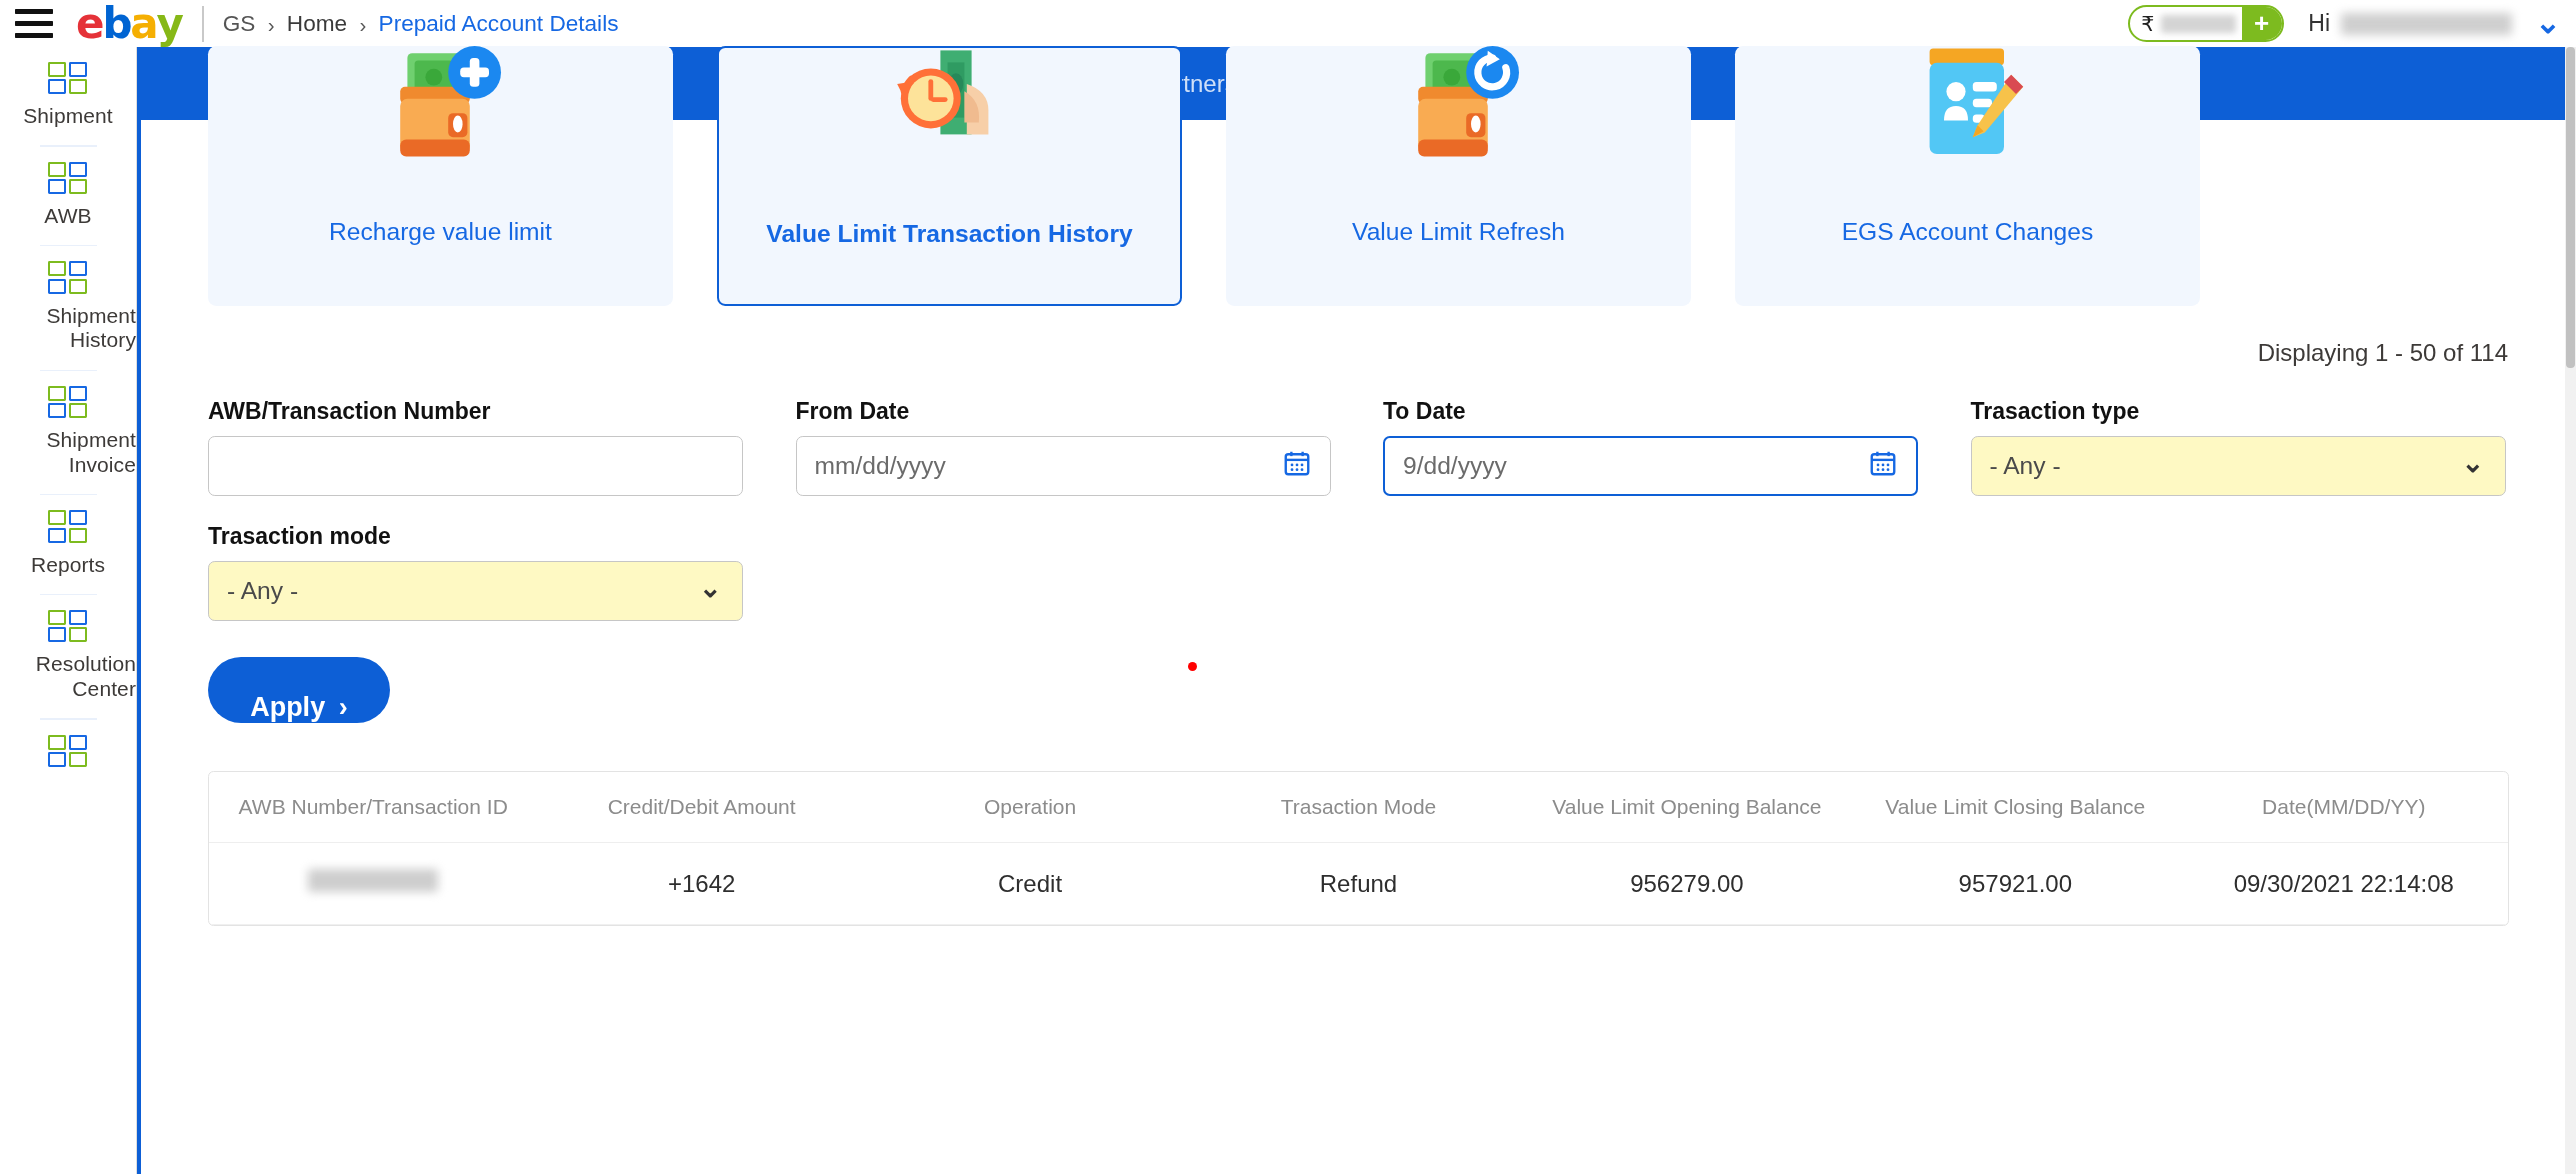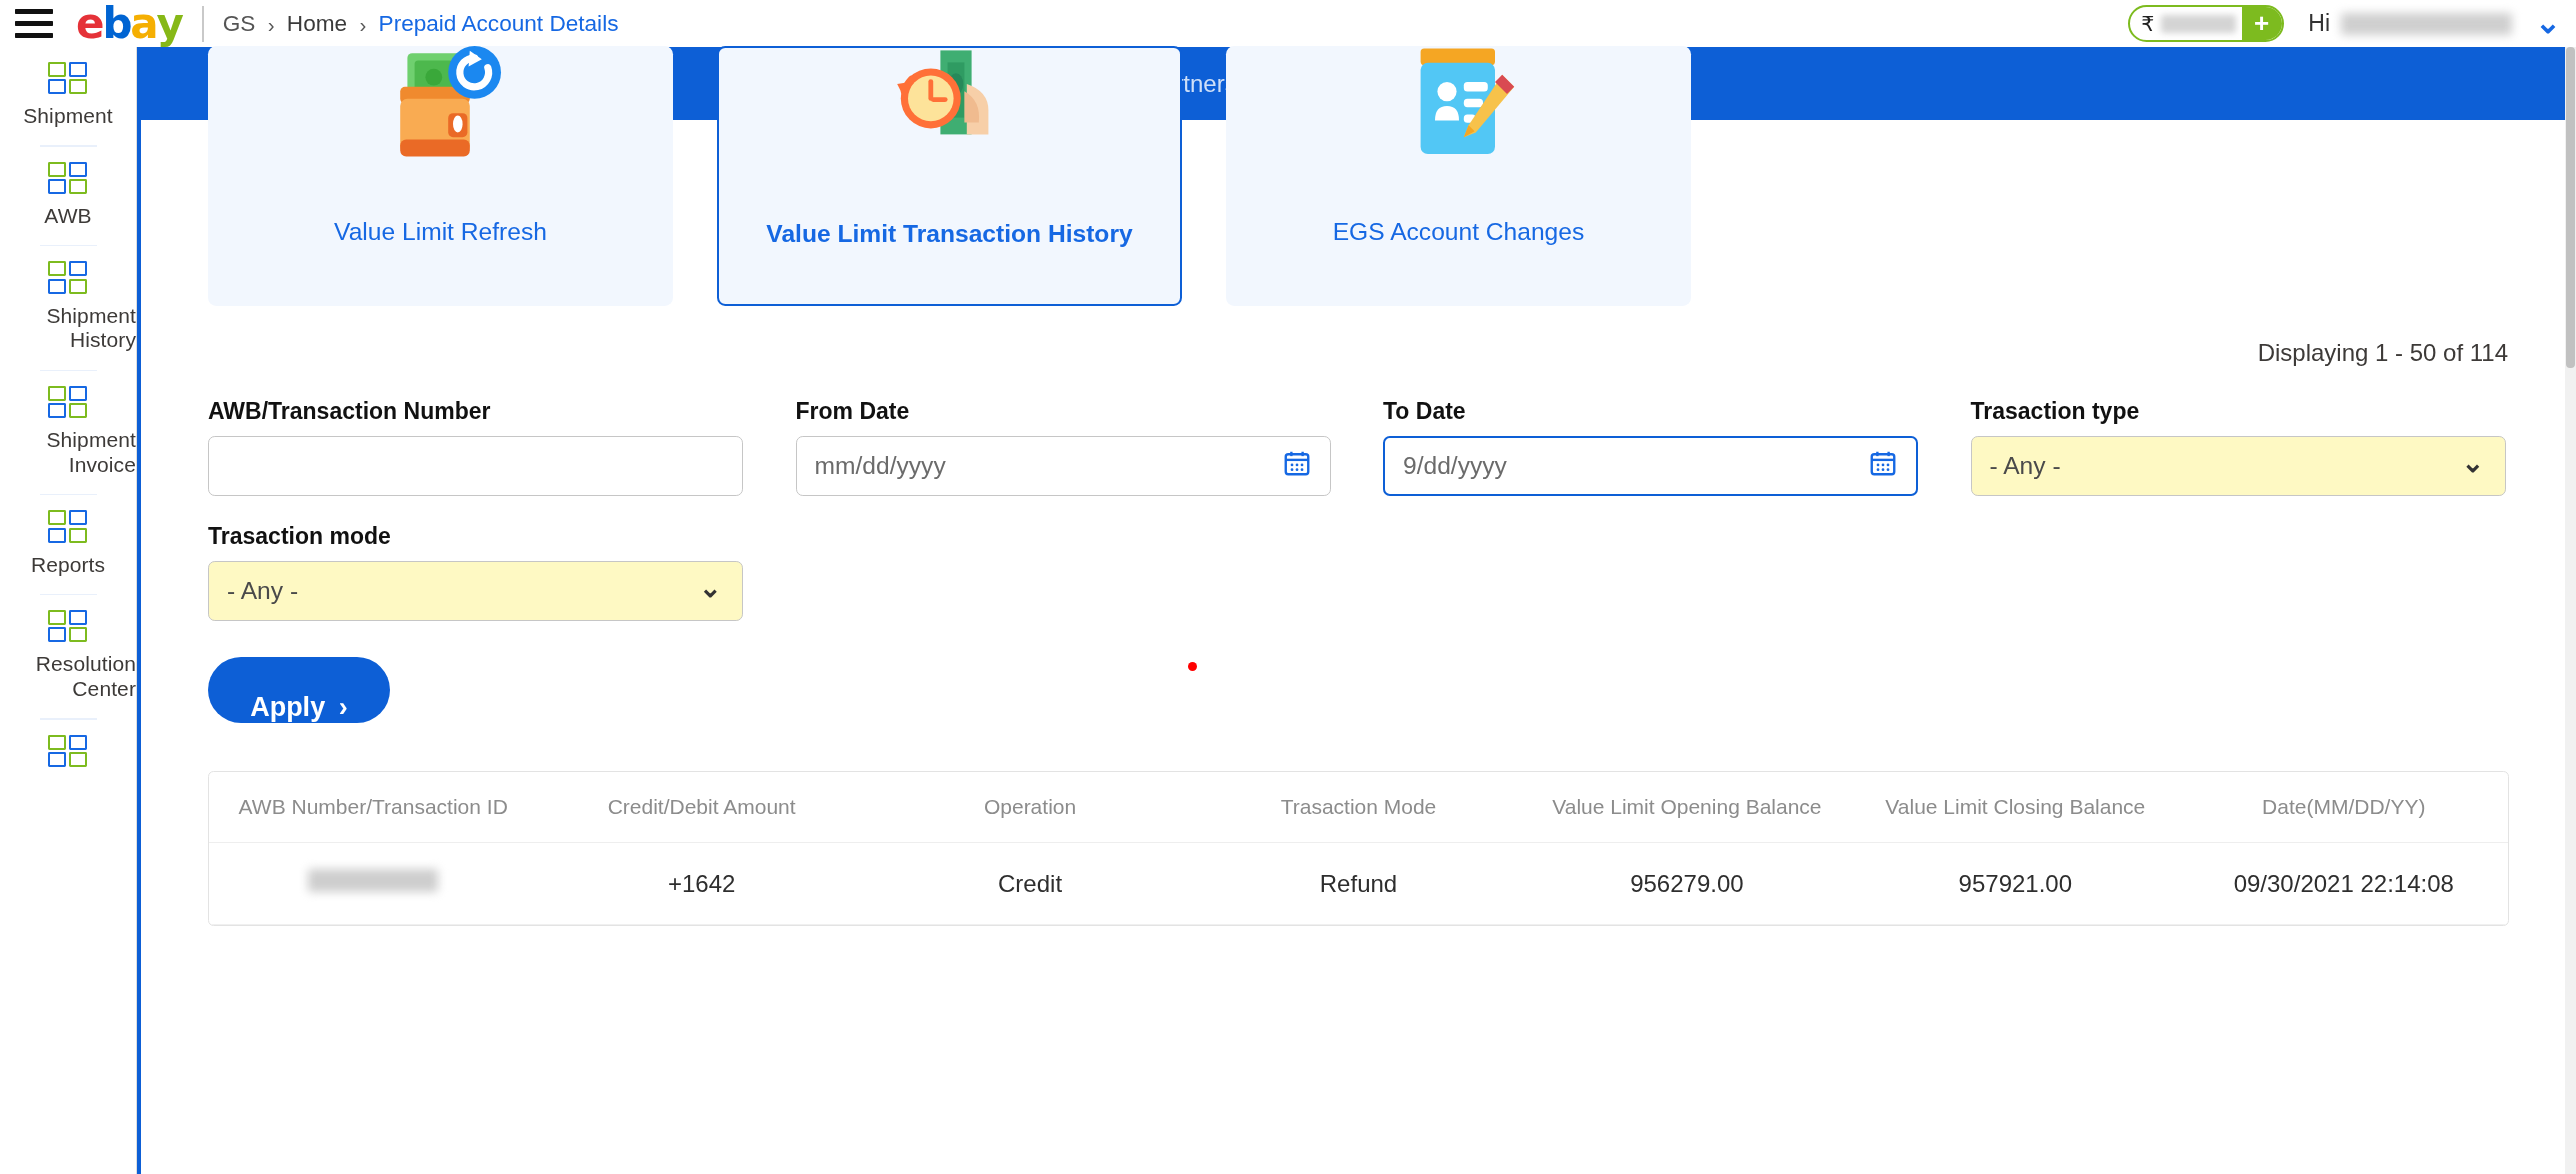--- a/index.html
+++ b/index.html
@@ -305,57 +305,75 @@
     <div class="tab">Pickup Addresses</div>
     <div class="tab">KYC/Common Documents</div>
     <div class="tab">Logistic Partners</div>
     <div class="tab active">Shipping Limit</div>
   </div>
 
   <div class="main">
 
     <div class="cards-row">
 
+      <div class="card">
+        <div class="card-art">
+          <svg width="144" height="144" viewBox="0 0 120 120">
+            <rect x="32" y="6" width="44" height="40" rx="4" fill="#6fd06f"></rect>
+            <rect x="38" y="12" width="32" height="28" rx="3" fill="#4db84d"></rect>
+            <circle cx="54" cy="26" r="7" fill="#3aa83a"></circle>
+            <rect x="26" y="34" width="58" height="14" rx="4" fill="#f08a2e"></rect>
+            <rect x="26" y="44" width="58" height="46" rx="6" fill="#f9ab52"></rect>
+            <rect x="26" y="78" width="58" height="14" rx="5" fill="#ea6a26"></rect>
+            <rect x="66" y="56" width="16" height="20" rx="4" fill="#ea6a26"></rect>
+            <ellipse cx="74" cy="65" rx="4" ry="7" fill="#fff"></ellipse>
+            <circle cx="88" cy="22" r="22" fill="#1b88f0"></circle>
+            <rect x="84" y="10" width="8" height="24" rx="3" fill="#fff"></rect>
+            <rect x="76" y="18" width="24" height="8" rx="3" fill="#fff"></rect>
+          </svg>
+        </div>
+        <div class="card-title">Recharge value limit</div>
+      </div>
+
+      <div class="card selected">
+        <div class="card-art">
+          <svg width="144" height="144" viewBox="0 0 120 120">
+            <rect x="52" y="2" width="26" height="70" fill="#3fae72"></rect>
+            <rect x="58" y="12" width="14" height="46" fill="#2f9b62"></rect>
+            <ellipse cx="65" cy="30" rx="6" ry="9" fill="#27895a"></ellipse>
+            <path d="M74 30 q18 6 18 22 l0 20 l-18 0 z" fill="#f7cfa8"></path>
+            <path d="M72 36 q14 8 12 26 l-12 0 z" fill="#f0bb8f"></path>
+            <circle cx="44" cy="42" r="25" fill="#ff7038"></circle>
+            <circle cx="44" cy="42" r="19" fill="#fde39a"></circle>
+            <rect x="42" y="26" width="4" height="18" rx="2" fill="#ff7038"></rect>
+            <rect x="44" y="41" width="14" height="4" rx="2" fill="#ff7038"></rect>
+            <path d="M22 36 a26 26 0 0 1 6 -10" stroke="#ff7038" stroke-width="6" fill="none" stroke-linecap="round"></path>
+            <polygon points="16,30 29,28 22,42" fill="#ff7038"></polygon>
+          </svg>
+        </div>
+        <div class="card-title">Value Limit Transaction History</div>
+      </div>
 
       <div class="card">
         <div class="card-art">
           <svg width="144" height="144" viewBox="0 0 120 120">
             <rect x="32" y="6" width="44" height="40" rx="4" fill="#6fd06f"></rect>
             <rect x="38" y="12" width="32" height="28" rx="3" fill="#4db84d"></rect>
             <circle cx="54" cy="26" r="7" fill="#3aa83a"></circle>
             <rect x="26" y="34" width="58" height="14" rx="4" fill="#f08a2e"></rect>
             <rect x="26" y="44" width="58" height="46" rx="6" fill="#f9ab52"></rect>
             <rect x="26" y="78" width="58" height="14" rx="5" fill="#ea6a26"></rect>
             <rect x="66" y="56" width="16" height="20" rx="4" fill="#ea6a26"></rect>
             <ellipse cx="74" cy="65" rx="4" ry="7" fill="#fff"></ellipse>
             <circle cx="88" cy="22" r="22" fill="#1b88f0"></circle>
             <path d="M88 10 a12 12 0 1 0 11 8" stroke="#fff" stroke-width="6" fill="none" stroke-linecap="round"></path>
             <polygon points="84,4 94,11 83,17" fill="#fff"></polygon>
           </svg>
         </div>
         <div class="card-title">Value Limit Refresh</div>
-      </div>
-
-      <div class="card selected">
-        <div class="card-art">
-          <svg width="144" height="144" viewBox="0 0 120 120">
-            <rect x="52" y="2" width="26" height="70" fill="#3fae72"></rect>
-            <rect x="58" y="12" width="14" height="46" fill="#2f9b62"></rect>
-            <ellipse cx="65" cy="30" rx="6" ry="9" fill="#27895a"></ellipse>
-            <path d="M74 30 q18 6 18 22 l0 20 l-18 0 z" fill="#f7cfa8"></path>
-            <path d="M72 36 q14 8 12 26 l-12 0 z" fill="#f0bb8f"></path>
-            <circle cx="44" cy="42" r="25" fill="#ff7038"></circle>
-            <circle cx="44" cy="42" r="19" fill="#fde39a"></circle>
-            <rect x="42" y="26" width="4" height="18" rx="2" fill="#ff7038"></rect>
-            <rect x="44" y="41" width="14" height="4" rx="2" fill="#ff7038"></rect>
-            <path d="M22 36 a26 26 0 0 1 6 -10" stroke="#ff7038" stroke-width="6" fill="none" stroke-linecap="round"></path>
-            <polygon points="16,30 29,28 22,42" fill="#ff7038"></polygon>
-          </svg>
-        </div>
-        <div class="card-title">Value Limit Transaction History</div>
       </div>
 
       <div class="card">
         <div class="card-art">
           <svg width="144" height="144" viewBox="0 0 120 120">
             <rect x="28" y="2" width="62" height="14" rx="3" fill="#f5a623"></rect>
             <rect x="28" y="14" width="62" height="76" rx="6" fill="#52c7f5"></rect>
             <circle cx="50" cy="38" r="8" fill="#fff"></circle>
             <path d="M40 62 q0 -12 10 -12 q10 0 10 12 z" fill="#fff"></path>
             <rect x="64" y="30" width="20" height="8" rx="3" fill="#fff"></rect>

